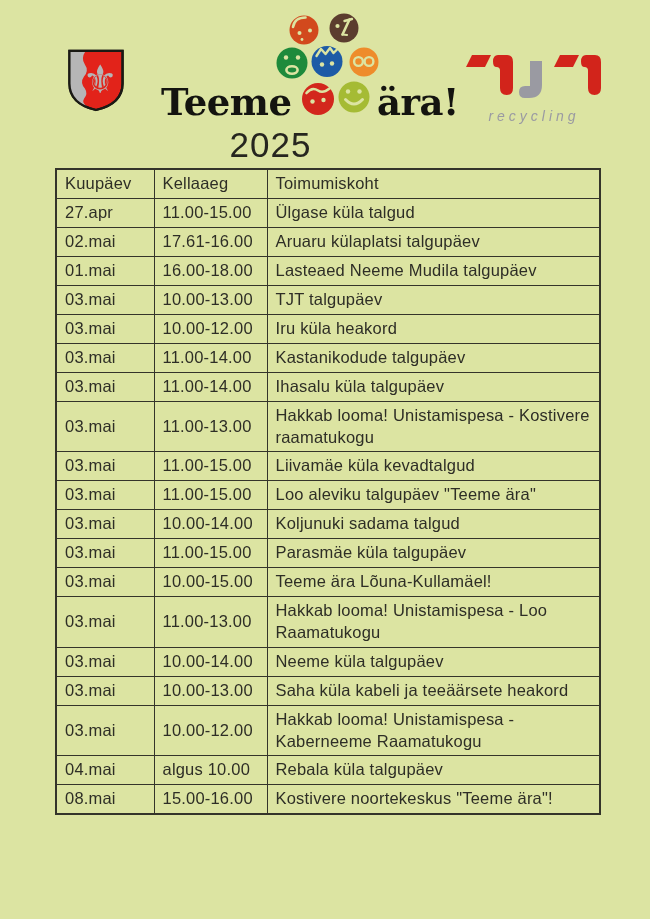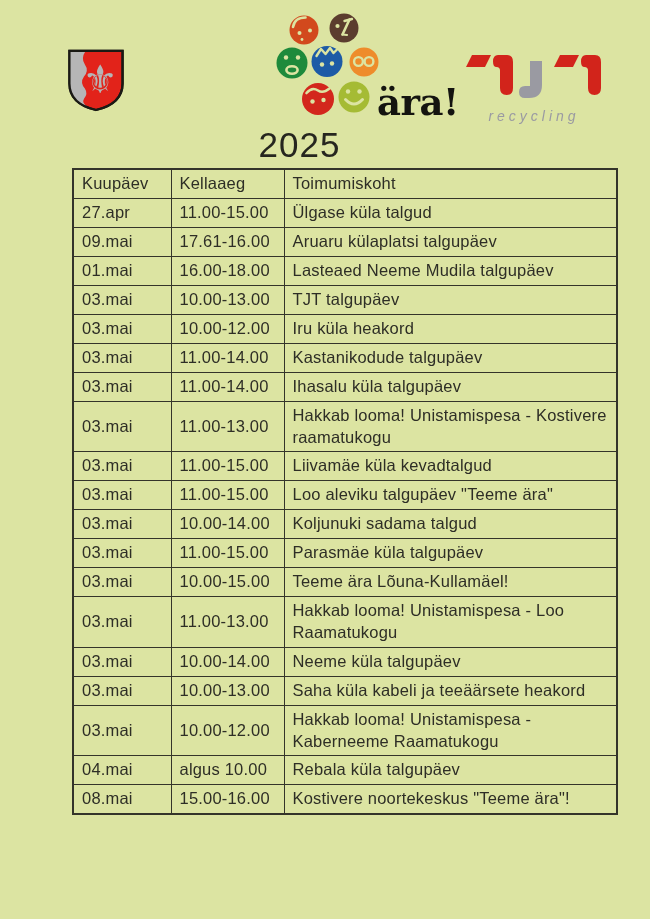--- a/index.html
+++ b/index.html
@@ -33,30 +33,28 @@
     color:#9a9aa2;
     margin-top:8px;
   }
   .year-heading {
     position:absolute; left:0; top:125px; width:541px;
     text-align:center;
     font-size:35px;
     font-weight:300;
     letter-spacing:1px;
     color:#26261f;
-    padding-left:29px;
   }
   
   table.schedule {
     position:absolute; left:55px; top:168px;
     width:546px;
     border-collapse:collapse;
     border:2px solid #34342a;
     table-layout:fixed;
-    margin-left:17px;
   }
   table.schedule th, table.schedule td {
     border:1px solid #34342a;
     font-size:16.5px;
     font-weight:normal;
     text-align:left;
     vertical-align:middle;
     padding:3px 8px;
     color:#2e2e26;
     letter-spacing:0.2px;
@@ -74,20 +72,21 @@
 <div class="page">
 
   <svg class="coat-of-arms" width="60" height="72" viewBox="0 0 70 76">
     <path d="M4,4 H66 V42 C66,61 52,69 35,73 C18,69 4,61 4,42 Z" fill="#e2231a" stroke="#1a1a14" stroke-width="2.6"></path>
     <path d="M4,4 H23 Q17,13 22,20 Q27,27 21,34 Q16,41 22,48 Q26,54 21,60 Q18,65 25,69
              Q14,65 9,59 Q4,52 4,42 Z" fill="#b6b6b6"></path>
     <text x="40" y="53" text-anchor="middle" font-family="DejaVu Sans" font-size="46" fill="#b6b6b6">⚜</text>
     <path d="M4,4 H66 V42 C66,61 52,69 35,73 C18,69 4,61 4,42 Z" fill="none" stroke="#1a1a14" stroke-width="2.6"></path>
   </svg>
 
+  <div class="title-word title-left">Teeme</div>
   <div class="title-word title-right">ära!</div>
 
   <svg class="faces-logo" width="124" height="114" viewBox="266 6 124 114">
     <g>
       <circle cx="302" cy="30" r="14.5" fill="#d2491d"></circle>
       <path d="M291,27 Q292.5,17.5 303.5,17.5" stroke="#dce4a2" stroke-width="2.6" fill="none" stroke-linecap="round"></path>
       <circle cx="297.5" cy="33" r="2" fill="#dce4a2"></circle>
       <circle cx="308" cy="30.5" r="2" fill="#dce4a2"></circle>
       <circle cx="300" cy="39.5" r="1.4" fill="#dce4a2"></circle>
     </g>
@@ -159,21 +158,21 @@
         <th>Toimumiskoht</th>
       </tr>
     </thead>
     <tbody>
         <tr>
           <td>27.apr</td>
           <td>11.00-15.00</td>
           <td>Ülgase küla talgud</td>
         </tr>
         <tr>
-          <td>09.mai</td>
+          <td>02.mai</td>
           <td>17.61-16.00</td>
           <td>Aruaru külaplatsi talgupäev</td>
         </tr>
         <tr>
           <td>01.mai</td>
           <td>16.00-18.00</td>
           <td>Lasteaed Neeme Mudila talgupäev</td>
         </tr>
         <tr>
           <td>03.mai</td>

